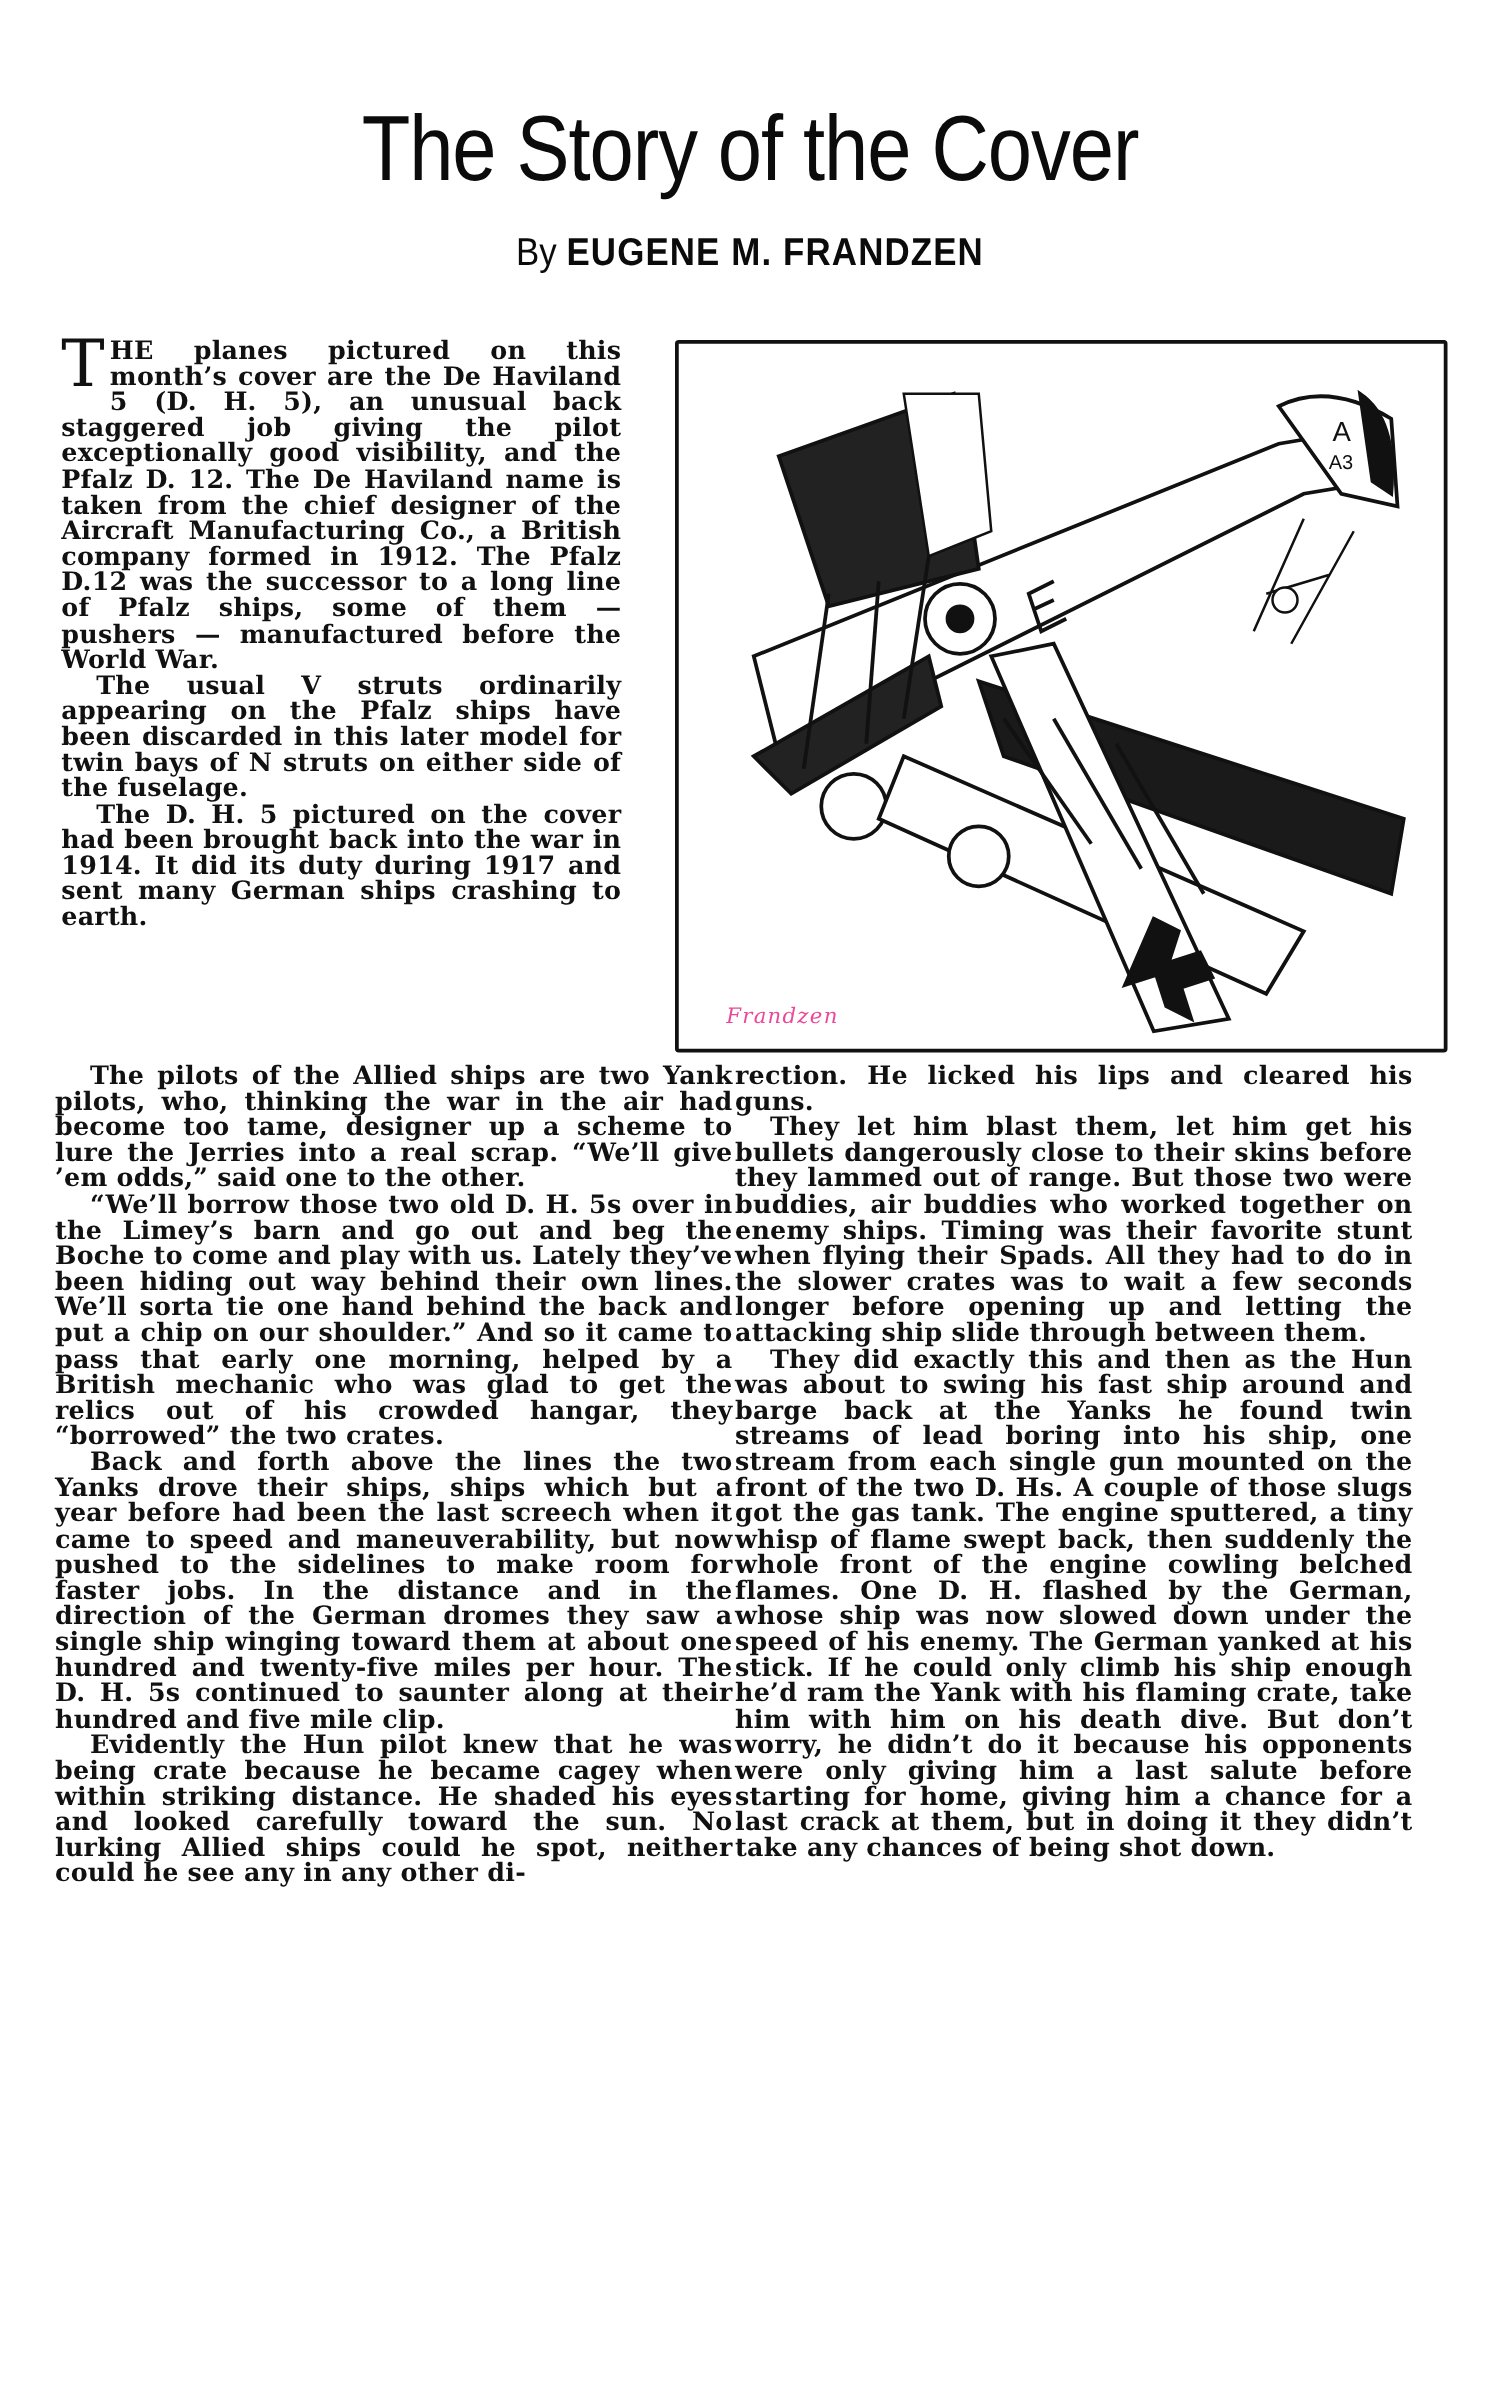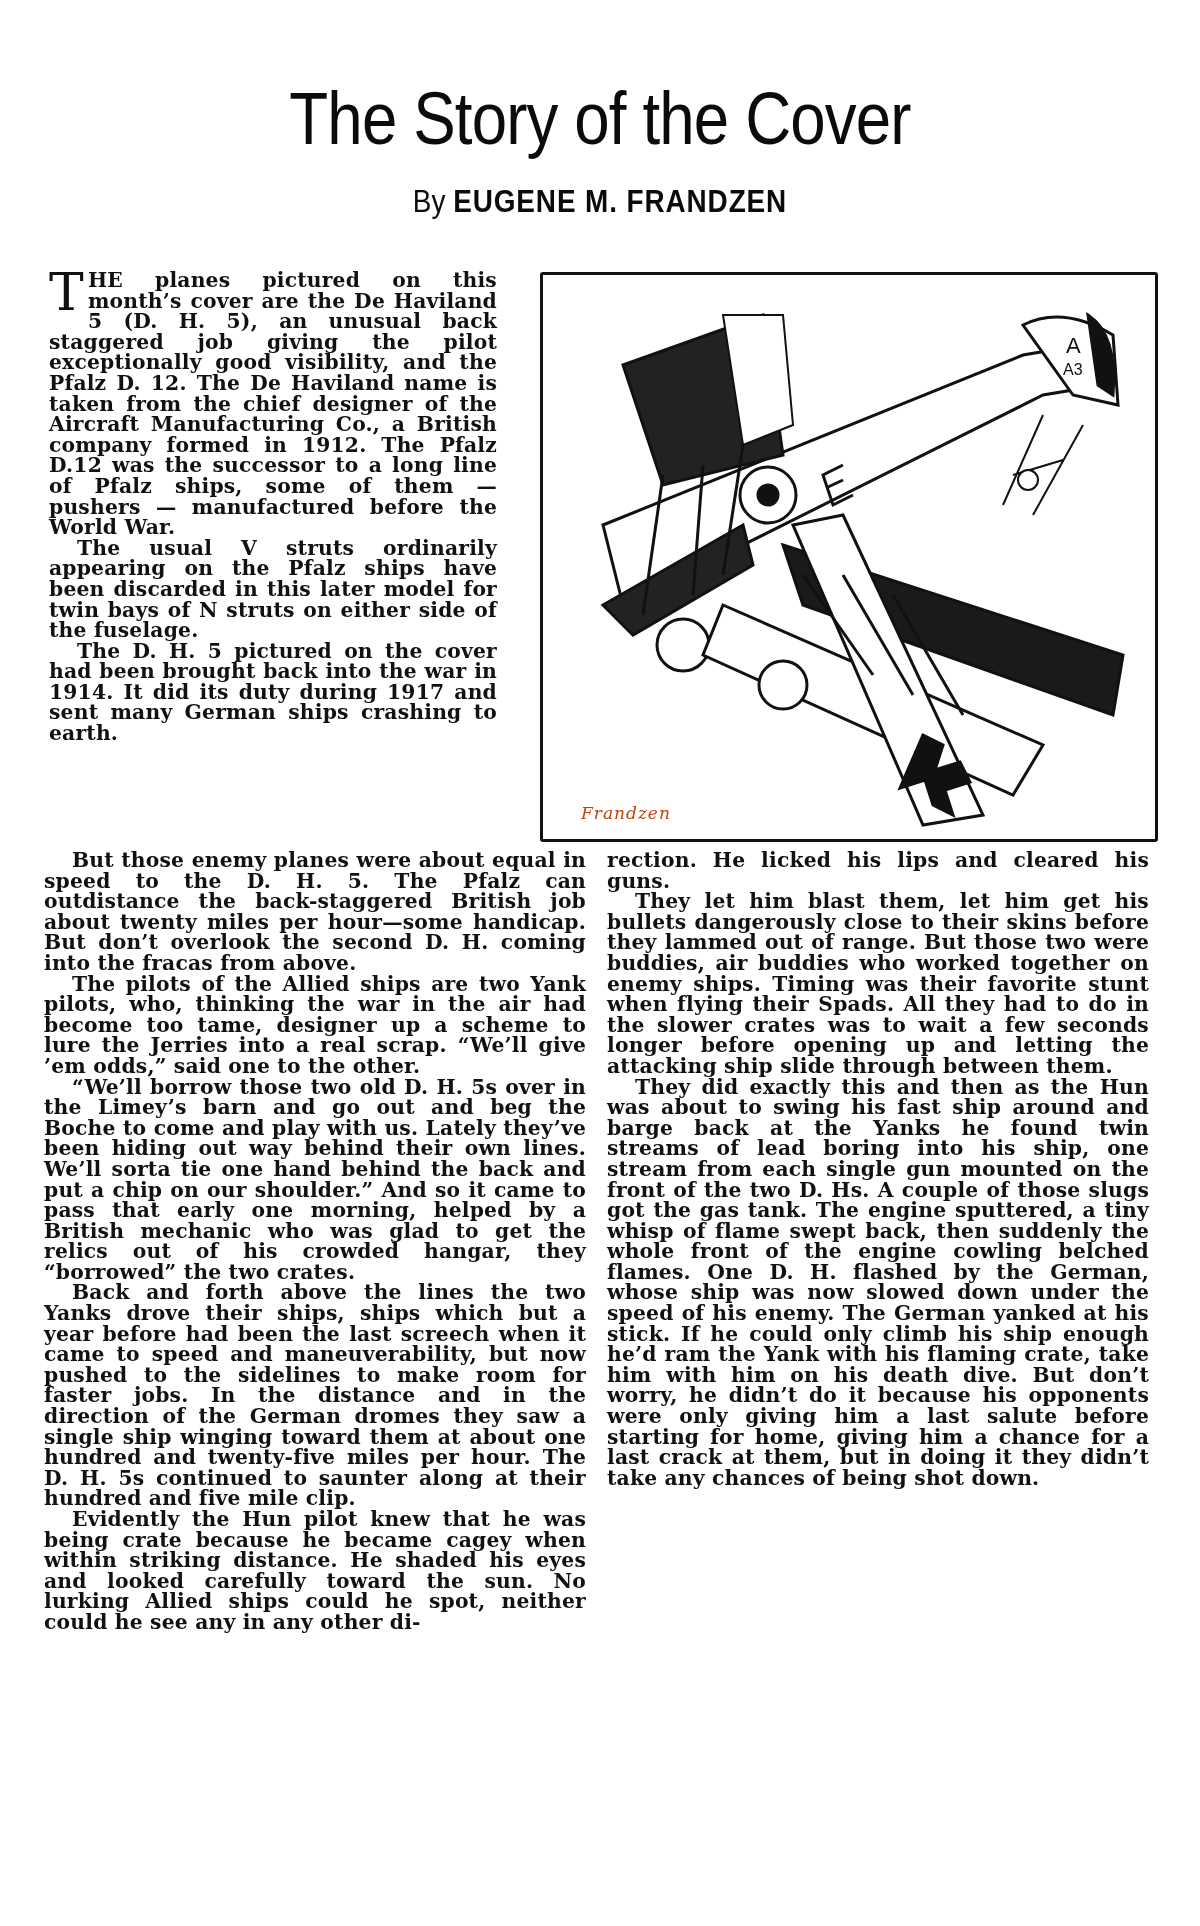--- a/index.html
+++ b/index.html
@@ -22,35 +22,35 @@
   .byline .name { font-weight: bold; letter-spacing: 1px; }
 
   .col {
     position: absolute; font-size: 20.3px; line-height: 20.6px; text-align: justify;
     font-weight: bold; letter-spacing: 0.2px;
   }
   .col p { margin: 0; text-indent: 28px; }
   .col p.first { text-indent: 0; }
   .col-left-top { left: 49px; top: 270px; width: 448px; }
   .col-left-bottom { left: 44px; top: 850px; width: 542px; }
-  .col-right { left: 607px; top: 850px; width: 542px; }
+  .col-right { left: 588px; top: 850px; width: 542px; }
 
   .drop-cap {
     float: left; font-size: 52px; line-height: 40px; margin: 2px 4px 0 0;
     font-weight: normal; font-family: "DejaVu Serif", serif;
   }
 
   .illustration {
     position: absolute; left: 540px; top: 272px; width: 612px; height: 564px;
     border: 3px solid #111; border-radius: 3px; background: #fff; overflow: hidden;
   }
   .illustration svg { width: 100%; height: 100%; display: block; }
   .signature {
     position: absolute; left: 38px; bottom: 16px; font-family: "DejaVu Serif", serif;
-    font-style: italic; font-size: 17px; letter-spacing: 1px; color: #c2410c;
+    font-style: italic; font-size: 17px; letter-spacing: 1px; color: #ec4899;
   }
 </style>
 </head>
 <body>
 
 <h1 class="title">The Story of the Cover</h1>
 <div class="byline">
   <span class="by">By</span>
   <span class="name">EUGENE M. FRANDZEN</span>
 </div>
@@ -95,21 +95,20 @@
 
     <g stroke="#111" stroke-width="2" fill="none">
       <path d="M500 140 L460 230 M540 150 L490 240 M470 200 L520 185"></path>
       <circle cx="485" cy="205" r="10" fill="#fff"></circle>
     </g>
   </svg>
   <span class="signature">Frandzen</span>
 </div>
 
 <div class="col col-left-bottom">
-  <p>But those enemy planes were about equal in speed to the D. H. 5. The Pfalz can outdistance the back-staggered British job about twenty miles per hour—some handicap. But don’t overlook the second D. H. coming into the fracas from above.</p>
   <p>The pilots of the Allied ships are two Yank pilots, who, thinking the war in the air had become too tame, designer up a scheme to lure the Jerries into a real scrap. “We’ll give ’em odds,” said one to the other.</p>
   <p>“We’ll borrow those two old D. H. 5s over in the Limey’s barn and go out and beg the Boche to come and play with us. Lately they’ve been hiding out way behind their own lines. We’ll sorta tie one hand behind the back and put a chip on our shoulder.” And so it came to pass that early one morning, helped by a British mechanic who was glad to get the relics out of his crowded hangar, they “borrowed” the two crates.</p>
   <p>Back and forth above the lines the two Yanks drove their ships, ships which but a year before had been the last screech when it came to speed and maneuverability, but now pushed to the sidelines to make room for faster jobs. In the distance and in the direction of the German dromes they saw a single ship winging toward them at about one hundred and twenty-five miles per hour. The D. H. 5s continued to saunter along at their hundred and five mile clip.</p>
   <p>Evidently the Hun pilot knew that he was being crate because he became cagey when within striking distance. He shaded his eyes and looked carefully toward the sun. No lurking Allied ships could he spot, neither could he see any in any other di-</p>
 </div>
 
 <div class="col col-right">
   <p class="first">rection. He licked his lips and cleared his guns.</p>
   <p>They let him blast them, let him get his bullets dangerously close to their skins before they lammed out of range. But those two were buddies, air buddies who worked together on enemy ships. Timing was their favorite stunt when flying their Spads. All they had to do in the slower crates was to wait a few seconds longer before opening up and letting the attacking ship slide through between them.</p>
   <p>They did exactly this and then as the Hun was about to swing his fast ship around and barge back at the Yanks he found twin streams of lead boring into his ship, one stream from each single gun mounted on the front of the two D. Hs. A couple of those slugs got the gas tank. The engine sputtered, a tiny whisp of flame swept back, then suddenly the whole front of the engine cowling belched flames. One D. H. flashed by the German, whose ship was now slowed down under the speed of his enemy. The German yanked at his stick. If he could only climb his ship enough he’d ram the Yank with his flaming crate, take him with him on his death dive. But don’t worry, he didn’t do it because his opponents were only giving him a last salute before starting for home, giving him a chance for a last crack at them, but in doing it they didn’t take any chances of being shot down.</p>

